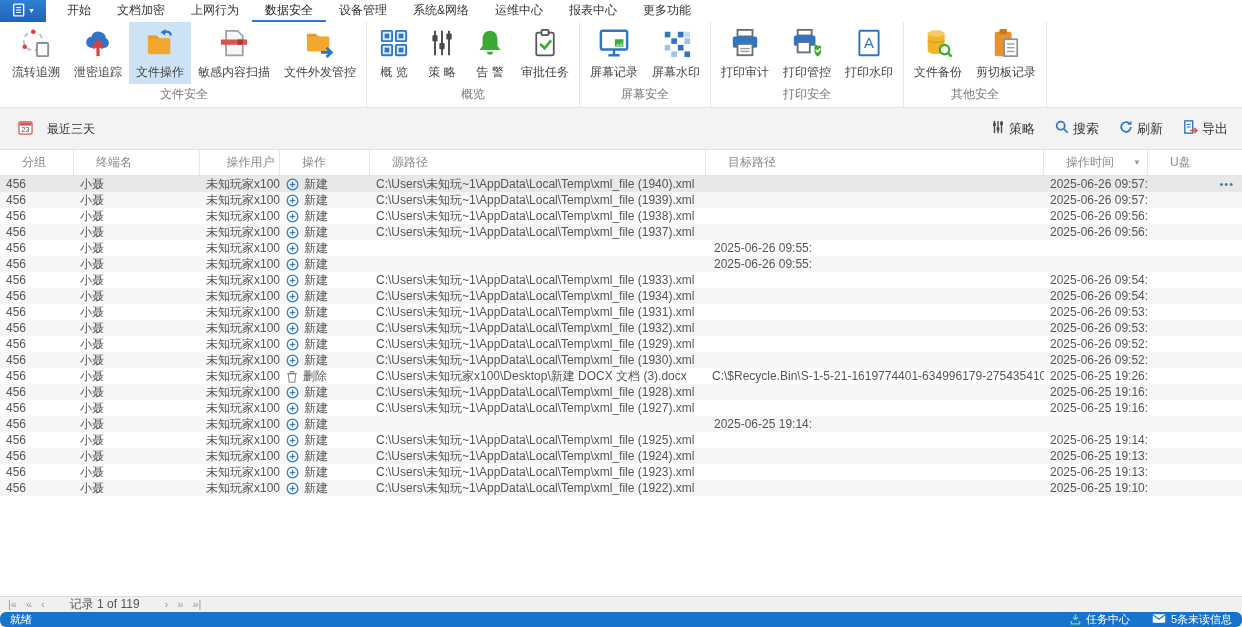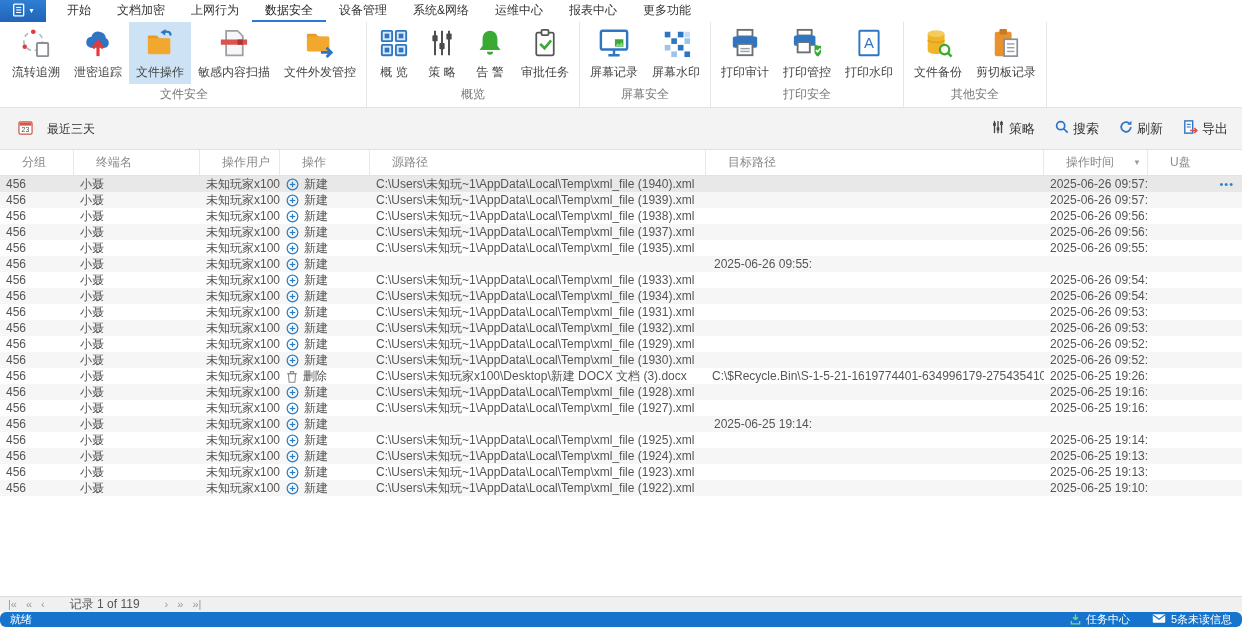--- a/index.html
+++ b/index.html
@@ -28,21 +28,21 @@
   .filterbar { height:42px; background:#f3f3f3; display:flex; align-items:center; justify-content:space-between; padding:0 14px 0 18px; border-bottom:1px solid #e0e0e0; }
   .date-filter { display:flex; align-items:flex-end; gap:14px; font-size:12px; color:#333; cursor:pointer; }
   .tools { display:flex; gap:20px; font-size:13px; color:#333; }
   .tool { display:flex; align-items:center; gap:4px; cursor:pointer; }
 
   
   .thead { height:26px; display:flex; background:#fff; border-bottom:1px solid #e2e2e2; color:#8a8a8a; font-size:12px; }
   .th { display:flex; align-items:center; padding-left:22px; border-right:1px solid #e8e8e8; }
   .th:last-child { border-right:none; }
   .filter-arrow { margin-left:auto; margin-right:6px; font-size:8px; color:#9a9a9a; cursor:pointer; }
-  .c0{width:74px;} .c1{width:126px;} .c2{width:80px;} .c3{width:90px;}
+  .c0{width:74px;} .c1{width:126px;} .c2{width:80px;justify-content:center;} .c3{width:90px;}
   .c4{width:336px;} .c5{width:338px;} .c6{width:104px;} .c7{width:94px;}
   .tbody { height:420px; overflow:hidden; }
   .row { height:16px; display:flex; align-items:center; font-size:12px; color:#555; position:relative; cursor:default; }
   .row:nth-child(even) { background:#f6f6f6; }
   .row.selected { background:#e8e8e8; }
   .td { padding-left:6px; white-space:nowrap; overflow:hidden; height:100%; display:flex; align-items:center; }
   .opcell { gap:5px; }
   .opcell .icon { display:flex; align-items:center; }
   .row-actions { position:absolute; right:8px; color:#2e7fc1; font-size:11px; letter-spacing:1px; cursor:pointer; }
 
@@ -475,21 +475,20 @@
       <div class="td c3 opcell">
         <span class="icon">
           <svg width="13" height="13" viewBox="0 0 16 16">
             <circle cx="8" cy="8" r="6.6" fill="none" stroke="#2e7fc1" stroke-width="1.5"></circle>
             <line x1="8" y1="4.6" x2="8" y2="11.4" stroke="#2e7fc1" stroke-width="1.5"></line>
             <line x1="4.6" y1="8" x2="11.4" y2="8" stroke="#2e7fc1" stroke-width="1.5"></line>
           </svg>
         </span>
         <span>新建</span>
       </div>
-      <div class="td c4">C:\Users\未知玩~1\AppData\Local\Temp\xml_file (1935).xml</div>
       <div class="td c5"></div>
       <div class="td c6">2025-06-26 09:55:35</div>
       <div class="td c7"></div>
     </div>
     <div class="row">
       <div class="td c0">456</div>
       <div class="td c1">小聂</div>
       <div class="td c2">未知玩家x100</div>
       <div class="td c3 opcell">
         <span class="icon">

